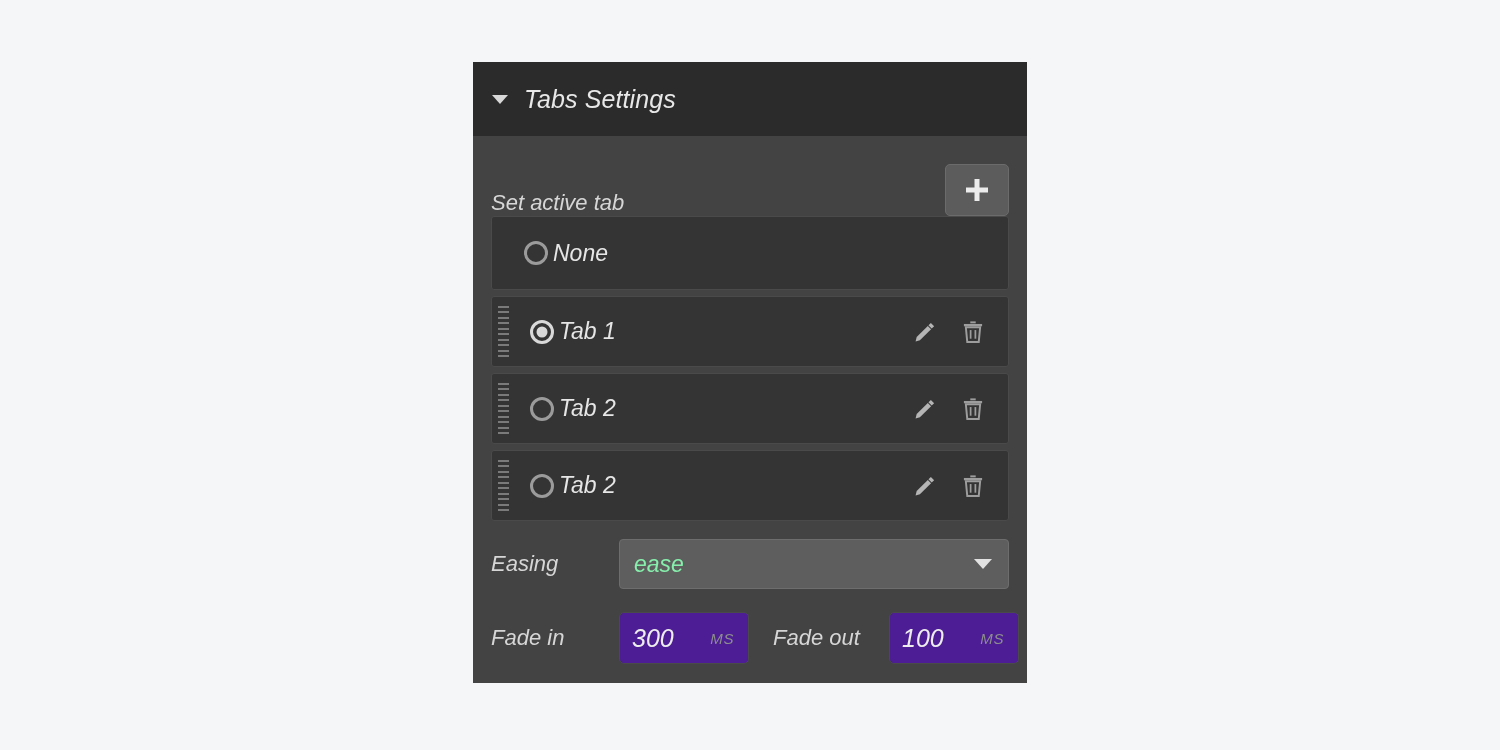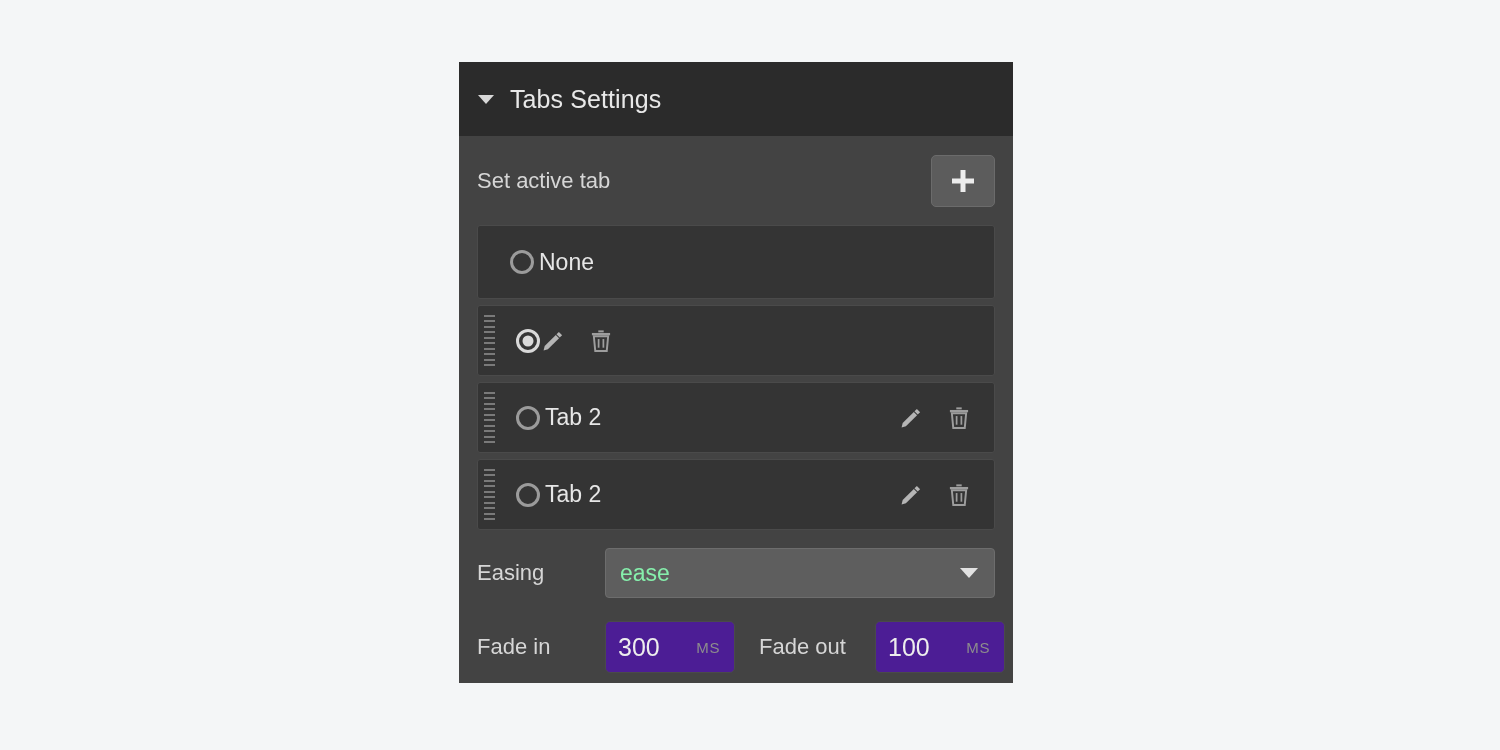--- a/index.html
+++ b/index.html
@@ -9,26 +9,27 @@
   body {
     width: 1500px;
     height: 750px;
     background: #f4f6f7;
     font-family: "Liberation Sans", sans-serif;
     overflow: hidden;
   }
 
   .panel {
     position: absolute;
-    left: 459px;
+    left: 473px;
     top: 62px;
     width: 554px;
     height: 621px;
     background: #434343;
     box-sizing: border-box;
+    font-style: italic;
   }
 
   
   .panel-header {
     height: 74px;
     background: #2b2b2b;
     display: flex;
     align-items: center;
     padding: 0 0 0 19px;
     box-sizing: border-box;
@@ -48,23 +49,23 @@
     letter-spacing: .1px;
   }
 
   
   .panel-body {
     padding: 0 18px;
     box-sizing: border-box;
   }
 
   .row-set-active {
-    height: 89px;
-    display: flex;
-    align-items: center;
+    height: 80px;
+    display: flex;
+    align-items: flex-end;
     justify-content: space-between;
   }
   .label-set-active {
     color: #d6d6d6;
     font-size: 22px;
   }
   .add-button {
     width: 64px;
     height: 52px;
     background: #5c5c5c;
@@ -286,20 +287,21 @@
             <i></i>
             <i></i>
             <i></i>
             <i></i>
             <i></i>
             <i></i>
             <i></i>
             <i></i>
         </span>
         <span class="radio checked"></span>
+        <span class="tab-label">Tab 1</span>
         <span class="row-actions">
           <svg class="icon-btn" viewBox="0 0 24 24">
             <path d="M17.4 3.6l3 3-2.2 2.2-3-3z" fill="#b5b5b5"></path>
             <path d="M14.6 6.4l3 3L7.3 19.7l-4 1 1-4z" fill="#b5b5b5"></path>
           </svg>
           <svg class="icon-btn" viewBox="0 0 24 24">
             <rect x="9.5" y="2.2" width="5" height="1.8" fill="#9d9d9d"></rect>
             <rect x="3.6" y="4.6" width="16.8" height="2.1" fill="#9d9d9d"></rect>
             <path d="M5.4 7.6h13.2l-1.3 13.6H6.7z" fill="none" stroke="#9d9d9d" stroke-width="1.8"></path>
             <rect x="9" y="10.2" width="1.6" height="8" fill="#9d9d9d"></rect>

